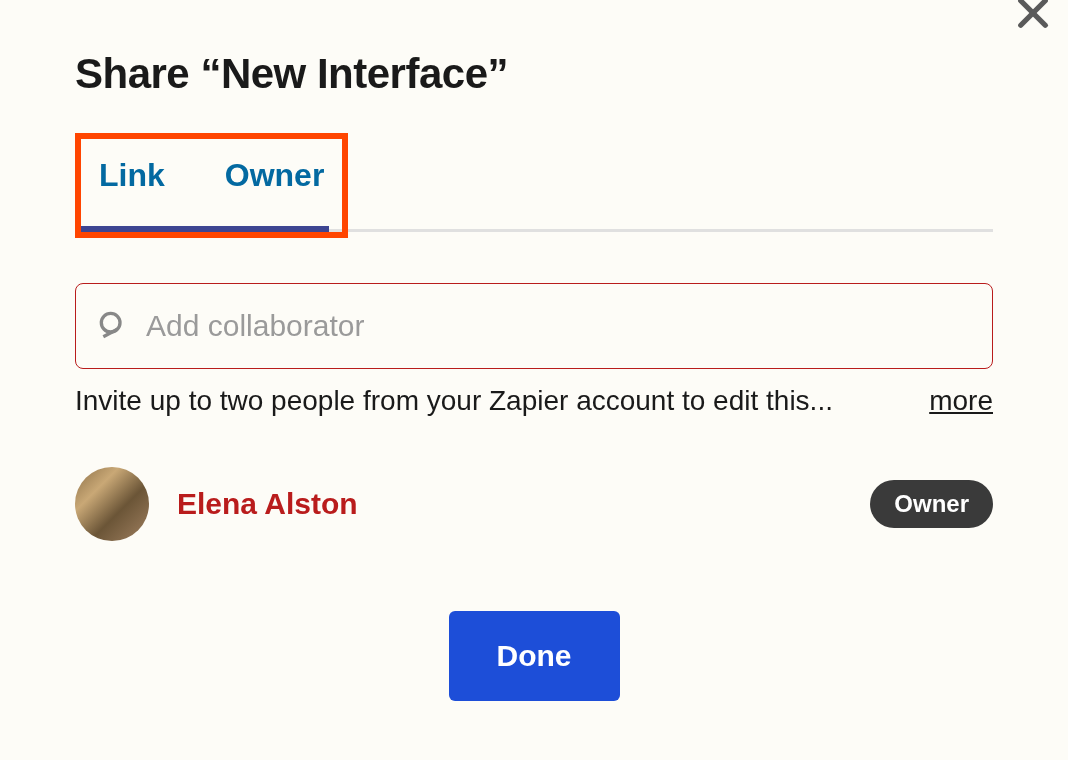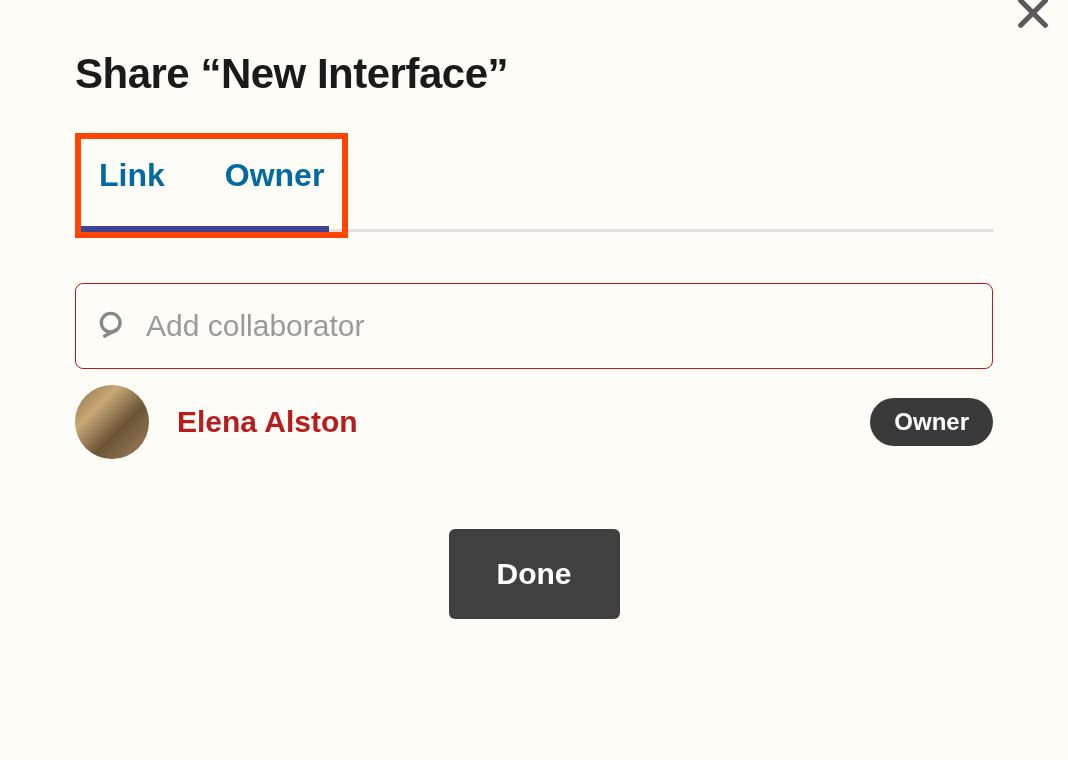--- a/index.html
+++ b/index.html
@@ -147,21 +147,21 @@
       font-size: 24px;
       font-weight: 700;
       padding: 10px 24px;
       border-radius: 999px;
     }
     .done-row {
       display: flex;
       justify-content: center;
     }
     .done-button {
-      background: #404040;
+      background: #1d4ed8;
       color: #fff;
       font-size: 30px;
       font-weight: 700;
       border: none;
       padding: 28px 48px;
       border-radius: 6px;
       cursor: pointer;
       font-family: inherit;
     }
   </style>
@@ -194,20 +194,24 @@
     <span class="search-icon">
       <svg width="32" height="32" viewBox="0 0 24 24" fill="none" stroke="currentColor" stroke-width="2.5">
         <circle cx="11" cy="11" r="7"></circle>
         <line x1="16.5" y1="16.5" x2="6" y2="22" stroke-width="0"></line>
         <line x1="16" y1="16" x2="5.5" y2="21.5"></line>
       </svg>
     </span>
     <input class="search-input" type="text" placeholder="Add collaborator" style="">
   </div>
 
+  <div class="helper-row">
+    <span class="helper-text">Invite up to two people from your Zapier account to edit this...</span>
+    <span class="more-link">more</span>
+  </div>
 
   <div class="collab-row">
     <div class="collab-left">
       <div class="avatar"></div>
       <div class="collab-name">Elena Alston</div>
     </div>
     <div class="owner-badge">Owner</div>
   </div>
 
   <div class="done-row">

